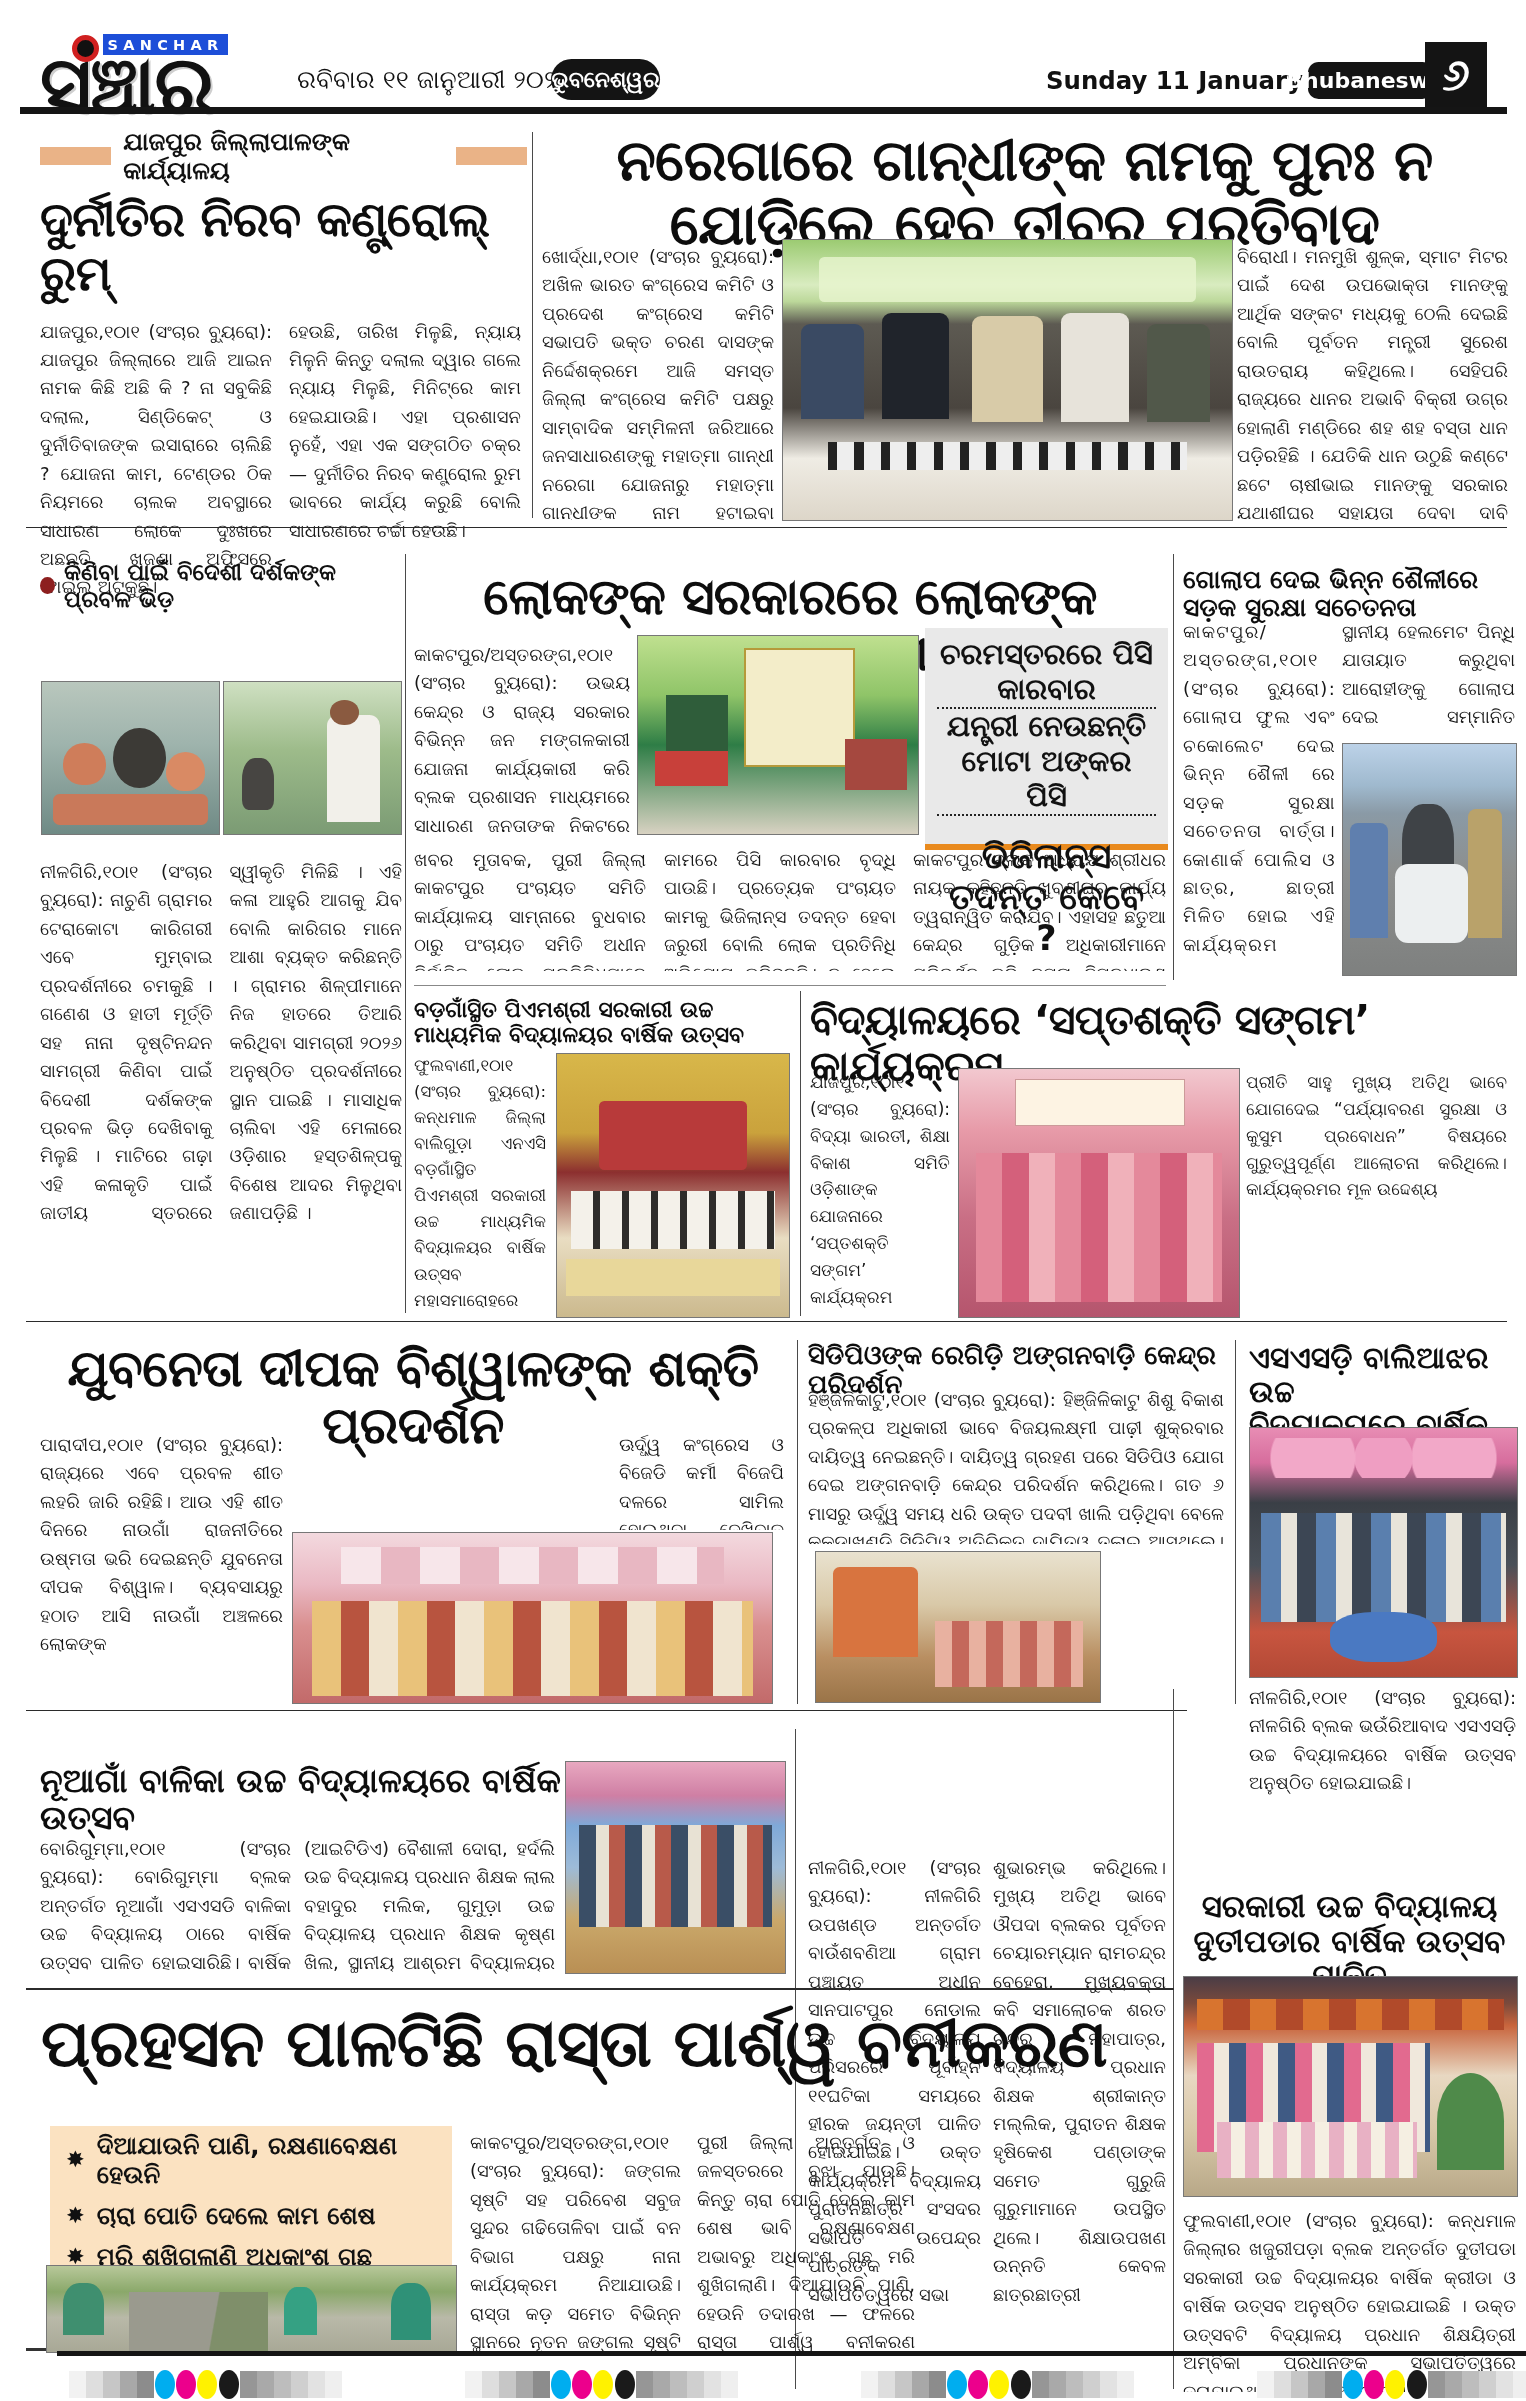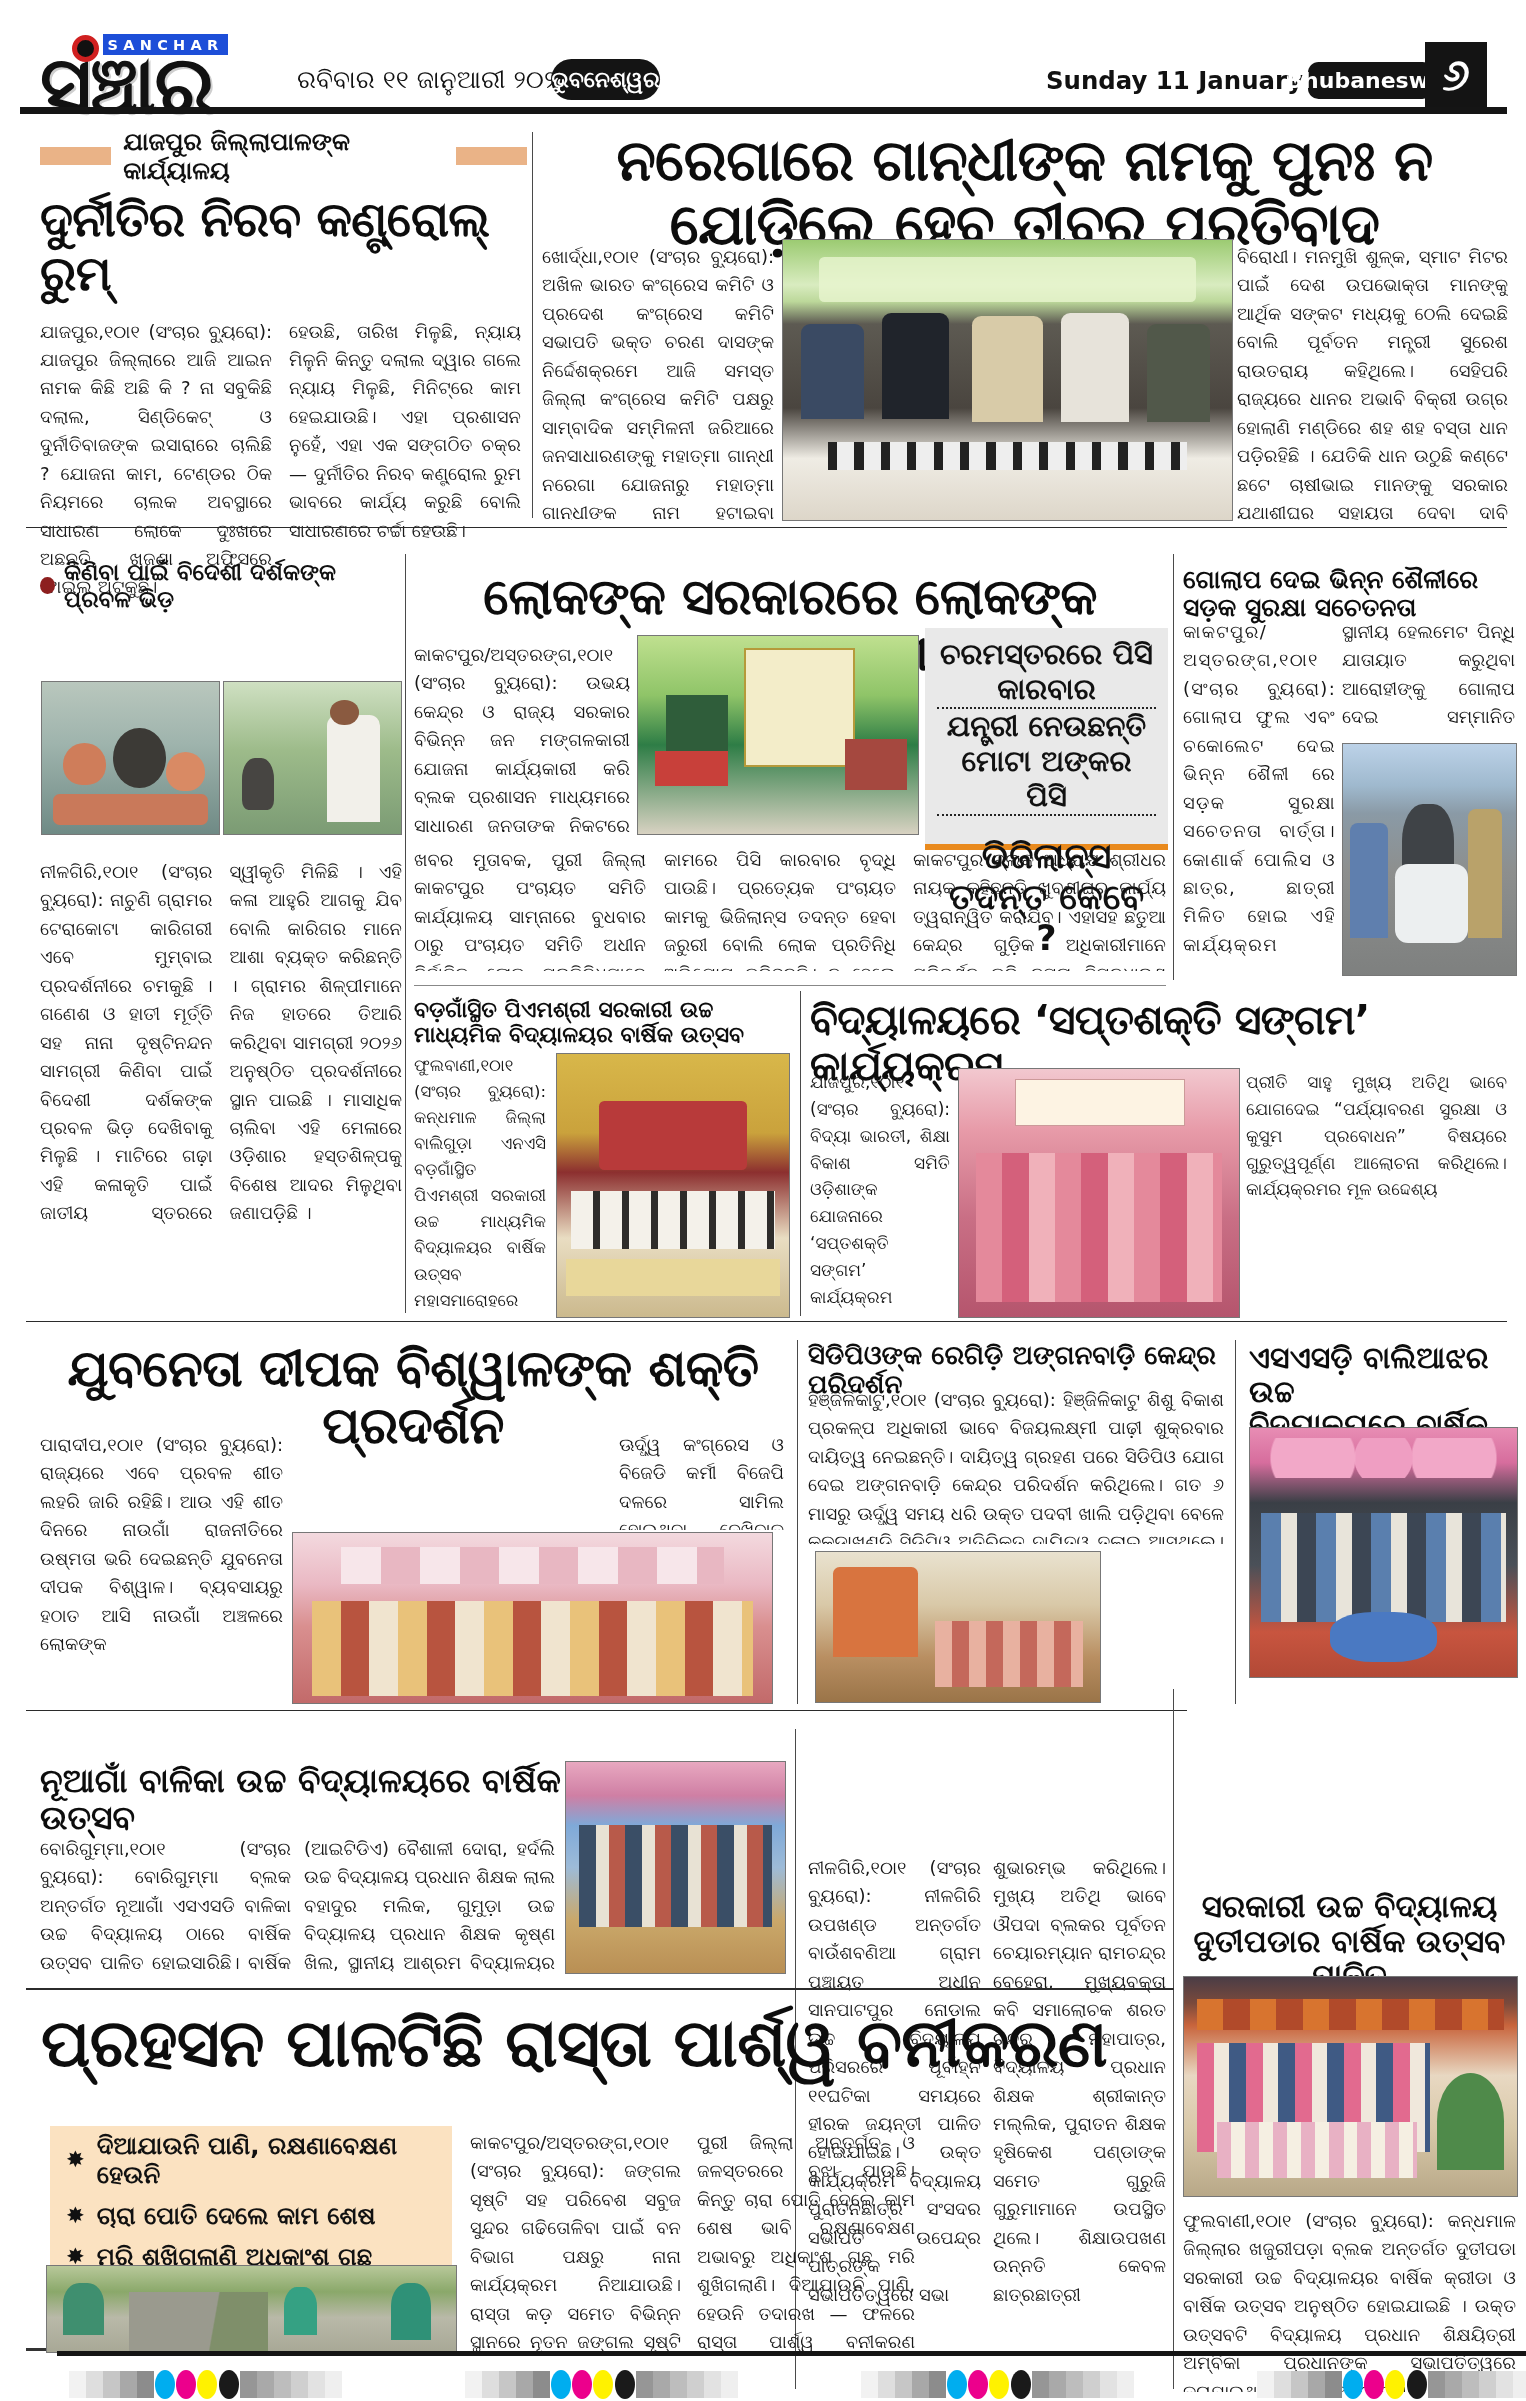--- a/index.html
+++ b/index.html
@@ -167,20 +167,21 @@
 
   <div class="abs hl" style="left:1249px;top:1341px;width:267px;font-size:30px;letter-spacing:0;">
     <div>ଏସଏସଡ଼ି ବାଲିଆଝର ଉଚ୍ଚ</div>
     <div>ବିଦ୍ୟାଳୟରେ ବାର୍ଷିକ ଉତ୍ସବ</div>
   </div>
   <div class="photo" style="left:1249px;top:1427px;width:267px;height:249px;background:linear-gradient(180deg,#e88db4 0%,#d66d9d 14%,#3a3f46 30%,#4a5058 55%,#c8553f 82%,#b24936 100%);">
     <div class="abs" style="left:6%;top:4%;width:88%;height:16%;background:radial-gradient(circle at 20% 50%,#f2a8c8 0 22%,transparent 23%),radial-gradient(circle at 50% 50%,#ef9ec2 0 24%,transparent 25%),radial-gradient(circle at 80% 50%,#f2a8c8 0 22%,transparent 23%);"></div>
     <div class="abs" style="left:4%;top:34%;width:92%;height:44%;background:repeating-linear-gradient(90deg,#5a7fae 0 20px,#e8e4da 20px 36px,#3c4654 36px 55px);"></div>
     <div class="abs" style="left:30%;top:74%;width:40%;height:20%;background:#4a79c2;border-radius:40%;"></div>
   </div>
+  <div class="abs bodytx" style="left:1249px;top:1684px;width:267px;height:191px;overflow:hidden;">ନୀଳଗିରି,୧୦ା୧ (ସଂଚାର ବ୍ୟୁରୋ): ନୀଳଗିରି ବ୍ଲକ ଭଉଁରିଆବାଦ ଏସଏସଡ଼ି ଉଚ୍ଚ ବିଦ୍ୟାଳୟରେ ବାର୍ଷିକ ଉତ୍ସବ ଅନୁଷ୍ଠିତ ହୋଇଯାଇଛି।</div>
 
   <div class="hdiv" style="left:26.4px;top:1710px;width:1161px;"></div>
 
   <div class="abs hl" style="left:40px;top:1763px;width:528px;font-size:33px;letter-spacing:0;">ନୂଆଗାଁ ବାଳିକା ଉଚ୍ଚ ବିଦ୍ୟାଳୟରେ ବାର୍ଷିକ ଉତ୍ସବ</div>
   <div class="abs bodytx" style="left:40px;top:1835px;width:251px;height:139px;overflow:hidden;">ବୋରିଗୁମ୍ମା,୧୦ା୧ (ସଂଚାର ବ୍ୟୁରୋ): ବୋରିଗୁମ୍ମା ବ୍ଲକ ଅନ୍ତର୍ଗତ ନୂଆଗାଁ ଏସଏସଡି ବାଳିକା ଉଚ୍ଚ ବିଦ୍ୟାଳୟ ଠାରେ ବାର୍ଷିକ ଉତ୍ସବ ପାଳିତ ହୋଇସାରିଛି। ବାର୍ଷିକ ଉତ୍ସବରେ ବୋରିଗୁମ୍ମା ମଙ୍ଗଳ</div>
   <div class="abs bodytx" style="left:304px;top:1835px;width:251px;height:139px;overflow:hidden;">(ଆଇଟିଡିଏ) ବୈଶାଳୀ ଦୋରା, ହର୍ଦଲି ଉଚ୍ଚ ବିଦ୍ୟାଳୟ ପ୍ରଧାନ ଶିକ୍ଷକ ଲାଲ ବହାଦୁର ମଲିକ, ଗୁମୁଡ଼ା ଉଚ୍ଚ ବିଦ୍ୟାଳୟ ପ୍ରଧାନ ଶିକ୍ଷକ କୃଷ୍ଣ ଖିଲ, ସ୍ଥାନୀୟ ଆଶ୍ରମ ବିଦ୍ୟାଳୟର ପ୍ରଧାନଶିକ୍ଷକ ବିଜୟ</div>
   <div class="photo" style="left:565px;top:1761px;width:219px;height:211px;background:linear-gradient(180deg,#e8a8c0 0%,#cf7fa4 16%,#7fa9d8 30%,#9dbbd8 50%,#caa86a 75%,#b98f54 100%);">
     <div class="abs" style="left:6%;top:30%;width:88%;height:48%;background:repeating-linear-gradient(90deg,#3a4e66 0 17px,#e8e2d4 17px 30px,#b85a4a 30px 46px);"></div>
   </div>
   <div class="vdiv" style="left:795px;top:1729px;height:660px;"></div>

